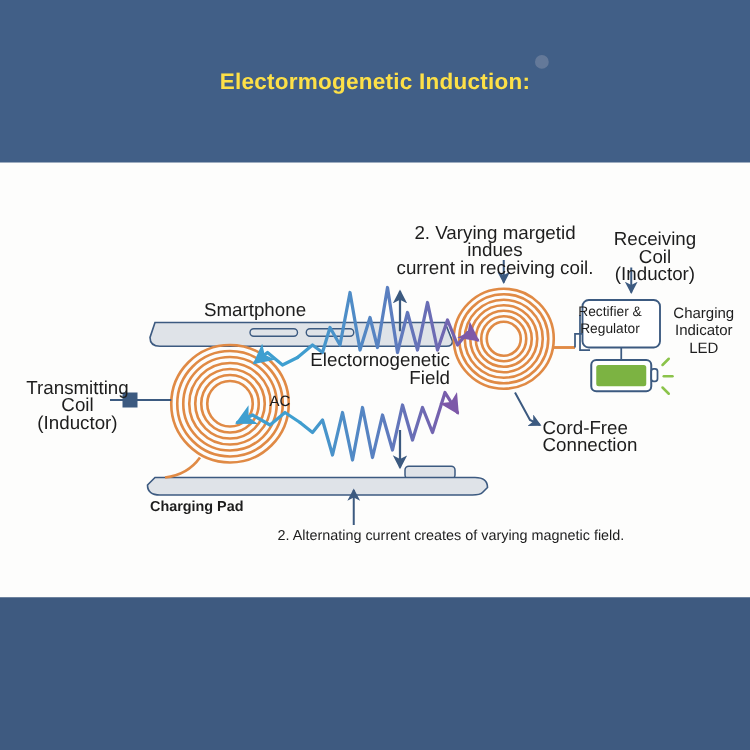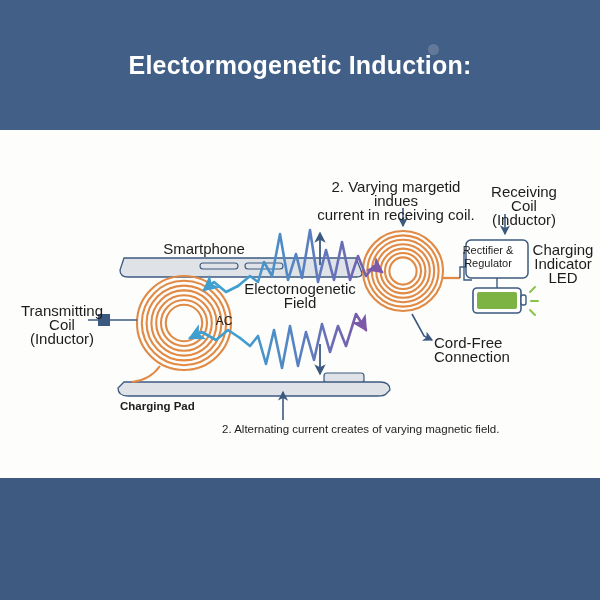--- a/index.html
+++ b/index.html
@@ -25,22 +25,22 @@
     left: 0; top: 0;
     width: 600px;
     height: 130px;
     background: #415f87;
     display: flex;
     flex-direction: column;
     align-items: center;
     justify-content: center;
   }
   .title-line {
-    color: #ffffff;
-    font-size: 25px;
+    color: #fde047;
+    font-size: 18px;
     font-weight: bold;
     letter-spacing: 0.2px;
     line-height: 36px;
     text-align: left;
     white-space: nowrap;
   }
   .title-line.second {
     margin-top: 2px;
   }
   #title-artifact {
@@ -87,21 +87,21 @@
     white-space: pre-line;
   }
   #label-transmitting-coil {
     left: 14px; top: 174px; width: 96px;
   }
   #label-smartphone {
     left: 158px; top: 112px; width: 92px;
     text-align: center;
   }
   #label-field {
-    left: 240px; top: 152px; width: 120px;
+    left: 240px; top: 152px; width: 120px; text-align: right;
   }
   #label-charging-pad {
     left: 120px; top: 269px; width: 100px;
     font-weight: bold;
     text-align: left;
     font-size: 11.5px;
   }
   #label-step1 {
     left: 222px; top: 292px; width: 340px;
     text-align: left;
@@ -114,21 +114,21 @@
   #label-receiving-coil {
     left: 478px; top: 55px; width: 92px;
   }
   #label-rectifier {
     left: 456px; top: 114px; width: 64px;
     font-size: 11px;
     line-height: 13px;
   }
   #label-charging-led {
     left: 532px; top: 113px; width: 62px;
-    font-size: 15px;
+    font-size: 12px;
     line-height: 14px;
   }
   #label-cordfree {
     left: 434px; top: 206px; width: 90px;
     text-align: left;
   }
   #label-ac {
     left: 163px; top: 184px; width: 42px;
     font-size: 12px;
     text-align: center;

